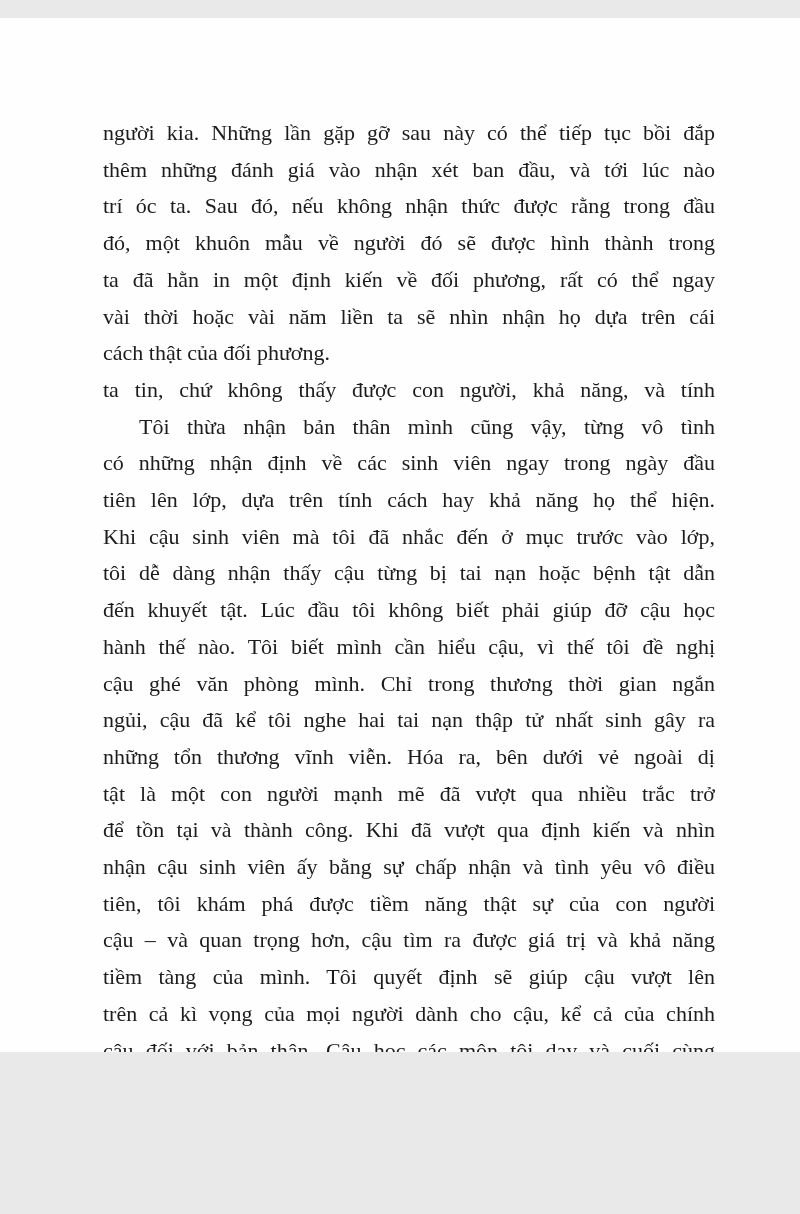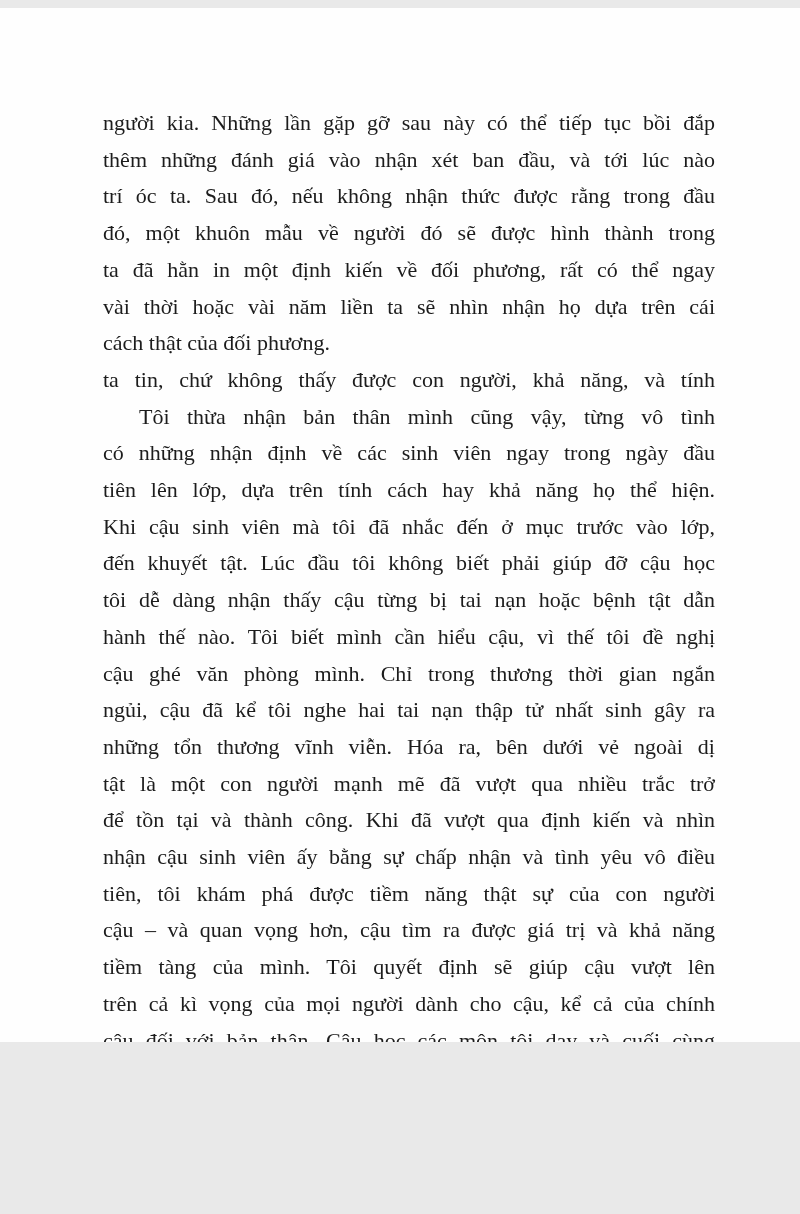--- a/index.html
+++ b/index.html
@@ -4,21 +4,21 @@
 <style>
   html, body {
     margin: 0;
     padding: 0;
     background: #e9e9e9;
   }
   .page {
     position: relative;
     width: 800px;
     height: 1034px;
-    margin: 8px auto;
+    margin: 18px auto;
     background: #fefefe;
     color: #1c1c1c;
     font-family: "Liberation Serif", "DejaVu Serif", serif;
     overflow: hidden;
   }
   .text-block {
     position: absolute;
     left: 103px;
     top: 97px;
     width: 612px;
@@ -101,31 +101,31 @@
         <div class="line">ta đã hằn in một định kiến về đối phương, rất có thể ngay</div>
         <div class="line">vài thời hoặc vài năm liền ta sẽ nhìn nhận họ dựa trên cái</div>
         <div class="line no-justify">cách thật của đối phương.</div>
         <div class="line">ta tin, chứ không thấy được con người, khả năng, và tính</div>
       </div>
       <div>
         <div class="line indent">Tôi thừa nhận bản thân mình cũng vậy, từng vô tình</div>
         <div class="line">có những nhận định về các sinh viên ngay trong ngày đầu</div>
         <div class="line">tiên lên lớp, dựa trên tính cách hay khả năng họ thể hiện.</div>
         <div class="line">Khi cậu sinh viên mà tôi đã nhắc đến ở mục trước vào lớp,</div>
+        <div class="line">tôi dễ dàng nhận thấy cậu từng bị tai nạn hoặc bệnh tật dẫn</div>
         <div class="line">đến khuyết tật. Lúc đầu tôi không biết phải giúp đỡ cậu học</div>
-        <div class="line">tôi dễ dàng nhận thấy cậu từng bị tai nạn hoặc bệnh tật dẫn</div>
         <div class="line">hành thế nào. Tôi biết mình cần hiểu cậu, vì thế tôi đề nghị</div>
         <div class="line">cậu ghé văn phòng mình. Chỉ trong thương thời gian ngắn</div>
         <div class="line">ngủi, cậu đã kể tôi nghe hai tai nạn thập tử nhất sinh gây ra</div>
         <div class="line">những tổn thương vĩnh viễn. Hóa ra, bên dưới vẻ ngoài dị</div>
         <div class="line">tật là một con người mạnh mẽ đã vượt qua nhiều trắc trở</div>
         <div class="line">để tồn tại và thành công. Khi đã vượt qua định kiến và nhìn</div>
         <div class="line">nhận cậu sinh viên ấy bằng sự chấp nhận và tình yêu vô điều</div>
         <div class="line">tiên, tôi khám phá được tiềm năng thật sự của con người</div>
-        <div class="line">cậu – và quan vọng hơn, cậu tìm ra được giá trị và khả năng</div>
+        <div class="line">cậu – và quan trọng hơn, cậu tìm ra được giá trị và khả năng</div>
         <div class="line">tiềm tàng của mình. Tôi quyết định sẽ giúp cậu vượt lên</div>
         <div class="line">trên cả kì vọng của mọi người dành cho cậu, kể cả của chính</div>
         <div class="line">cậu đối với bản thân. Cậu học các môn tôi dạy và cuối cùng</div>
       </div>
     </div>
 
   <div class="footer">
     <span class="book-title">HẠT GIỐNG YÊU THƯƠNG</span>
     <span class="sep">-</span>
     <span class="part">PHẦN 1</span>

